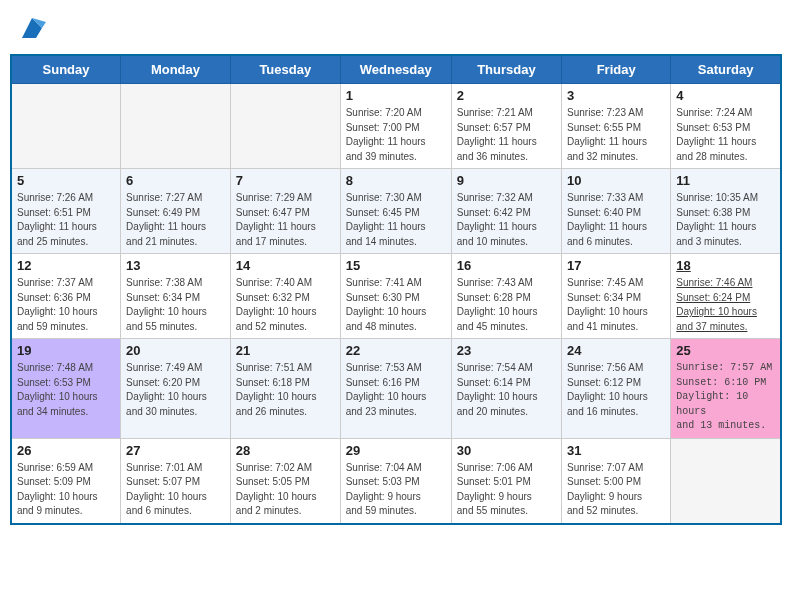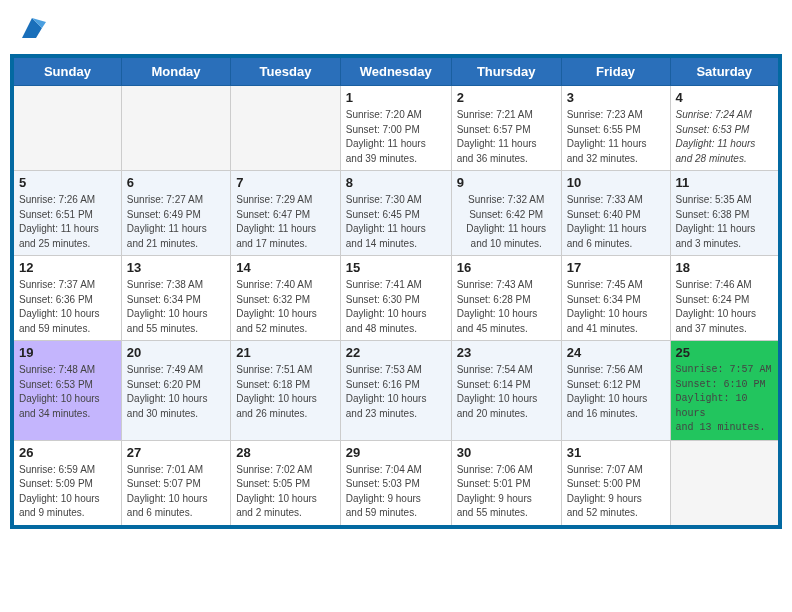--- a/index.html
+++ b/index.html
@@ -49,21 +49,21 @@
       font-weight: bold;
       color: #333;
     }
     .location {
       font-size: 15px;
       color: #555;
     }
     .calendar {
       width: 100%;
       border-collapse: collapse;
-      border: 4px solid #0369a1;
+      border: 2px solid #0369a1;
     }
     .calendar th {
       background-color: #2a6fba;
       color: #fff;
       text-align: center;
       padding: 6px 4px;
       font-size: 13px;
       border: 1px solid #1a5fa0;
     }
     .calendar td {
@@ -153,21 +153,21 @@
         </td>
         <td style="background: rgb(255, 255, 255);">
           <div class="day-number">3</div>
           <div class="day-info" style="white-space: pre-line;">Sunrise: 7:23 AM
 Sunset: 6:55 PM
 Daylight: 11 hours
 and 32 minutes.</div>
         </td>
         <td style="background: rgb(255, 255, 255);">
           <div class="day-number">4</div>
-          <div class="day-info" style="white-space: pre-line; font-style: italic;">Sunrise: 7:24 AM
+          <div class="day-info" style="white-space: pre-line;">Sunrise: 7:24 AM
 Sunset: 6:53 PM
 Daylight: 11 hours
 and 28 minutes.</div>
         </td>
       </tr>
       <tr>
         <td style="background: rgb(240, 245, 251);">
           <div class="day-number">5</div>
           <div class="day-info" style="white-space: pre-line;">Sunrise: 7:26 AM
 Sunset: 6:51 PM
@@ -190,35 +190,35 @@
         </td>
         <td style="background: rgb(240, 245, 251);">
           <div class="day-number">8</div>
           <div class="day-info" style="white-space: pre-line;">Sunrise: 7:30 AM
 Sunset: 6:45 PM
 Daylight: 11 hours
 and 14 minutes.</div>
         </td>
         <td style="background: rgb(240, 245, 251);">
           <div class="day-number">9</div>
-          <div class="day-info" style="white-space: pre-line; text-align: center;">Sunrise: 7:32 AM
+          <div class="day-info" style="white-space: pre-line;">Sunrise: 7:32 AM
 Sunset: 6:42 PM
 Daylight: 11 hours
 and 10 minutes.</div>
         </td>
         <td style="background: rgb(240, 245, 251);">
           <div class="day-number">10</div>
           <div class="day-info" style="white-space: pre-line;">Sunrise: 7:33 AM
 Sunset: 6:40 PM
 Daylight: 11 hours
 and 6 minutes.</div>
         </td>
         <td style="background: rgb(240, 245, 251);">
           <div class="day-number">11</div>
-          <div class="day-info" style="white-space: pre-line;">Sunrise: 5:35 AM
+          <div class="day-info" style="white-space: pre-line;">Sunrise: 10:35 AM
 Sunset: 6:38 PM
 Daylight: 11 hours
 and 3 minutes.</div>
         </td>
       </tr>
       <tr>
         <td style="background: rgb(255, 255, 255);">
           <div class="day-number">12</div>
           <div class="day-info" style="white-space: pre-line;">Sunrise: 7:37 AM
 Sunset: 6:36 PM
@@ -253,21 +253,21 @@
 Daylight: 10 hours
 and 45 minutes.</div>
         </td>
         <td style="background: rgb(255, 255, 255);">
           <div class="day-number">17</div>
           <div class="day-info" style="white-space: pre-line;">Sunrise: 7:45 AM
 Sunset: 6:34 PM
 Daylight: 10 hours
 and 41 minutes.</div>
         </td>
-        <td style="background: rgb(255, 255, 255);">
+        <td style="background: rgb(255, 255, 255); text-decoration: underline;">
           <div class="day-number">18</div>
           <div class="day-info" style="white-space: pre-line;">Sunrise: 7:46 AM
 Sunset: 6:24 PM
 Daylight: 10 hours
 and 37 minutes.</div>
         </td>
       </tr>
       <tr>
         <td style="background: #c4b5fd;">
           <div class="day-number">19</div>
@@ -304,21 +304,21 @@
 Daylight: 10 hours
 and 20 minutes.</div>
         </td>
         <td style="background: rgb(240, 245, 251);">
           <div class="day-number">24</div>
           <div class="day-info" style="white-space: pre-line;">Sunrise: 7:56 AM
 Sunset: 6:12 PM
 Daylight: 10 hours
 and 16 minutes.</div>
         </td>
-        <td style="background: #22c55e;">
+        <td style="background: #f9a8d4;">
           <div class="day-number">25</div>
           <div class="day-info" style="white-space: pre-line; font-family: Liberation Mono, monospace;">Sunrise: 7:57 AM
 Sunset: 6:10 PM
 Daylight: 10 hours
 and 13 minutes.</div>
         </td>
       </tr>
       <tr>
         <td style="background: rgb(255, 255, 255);">
           <div class="day-number">26</div>

